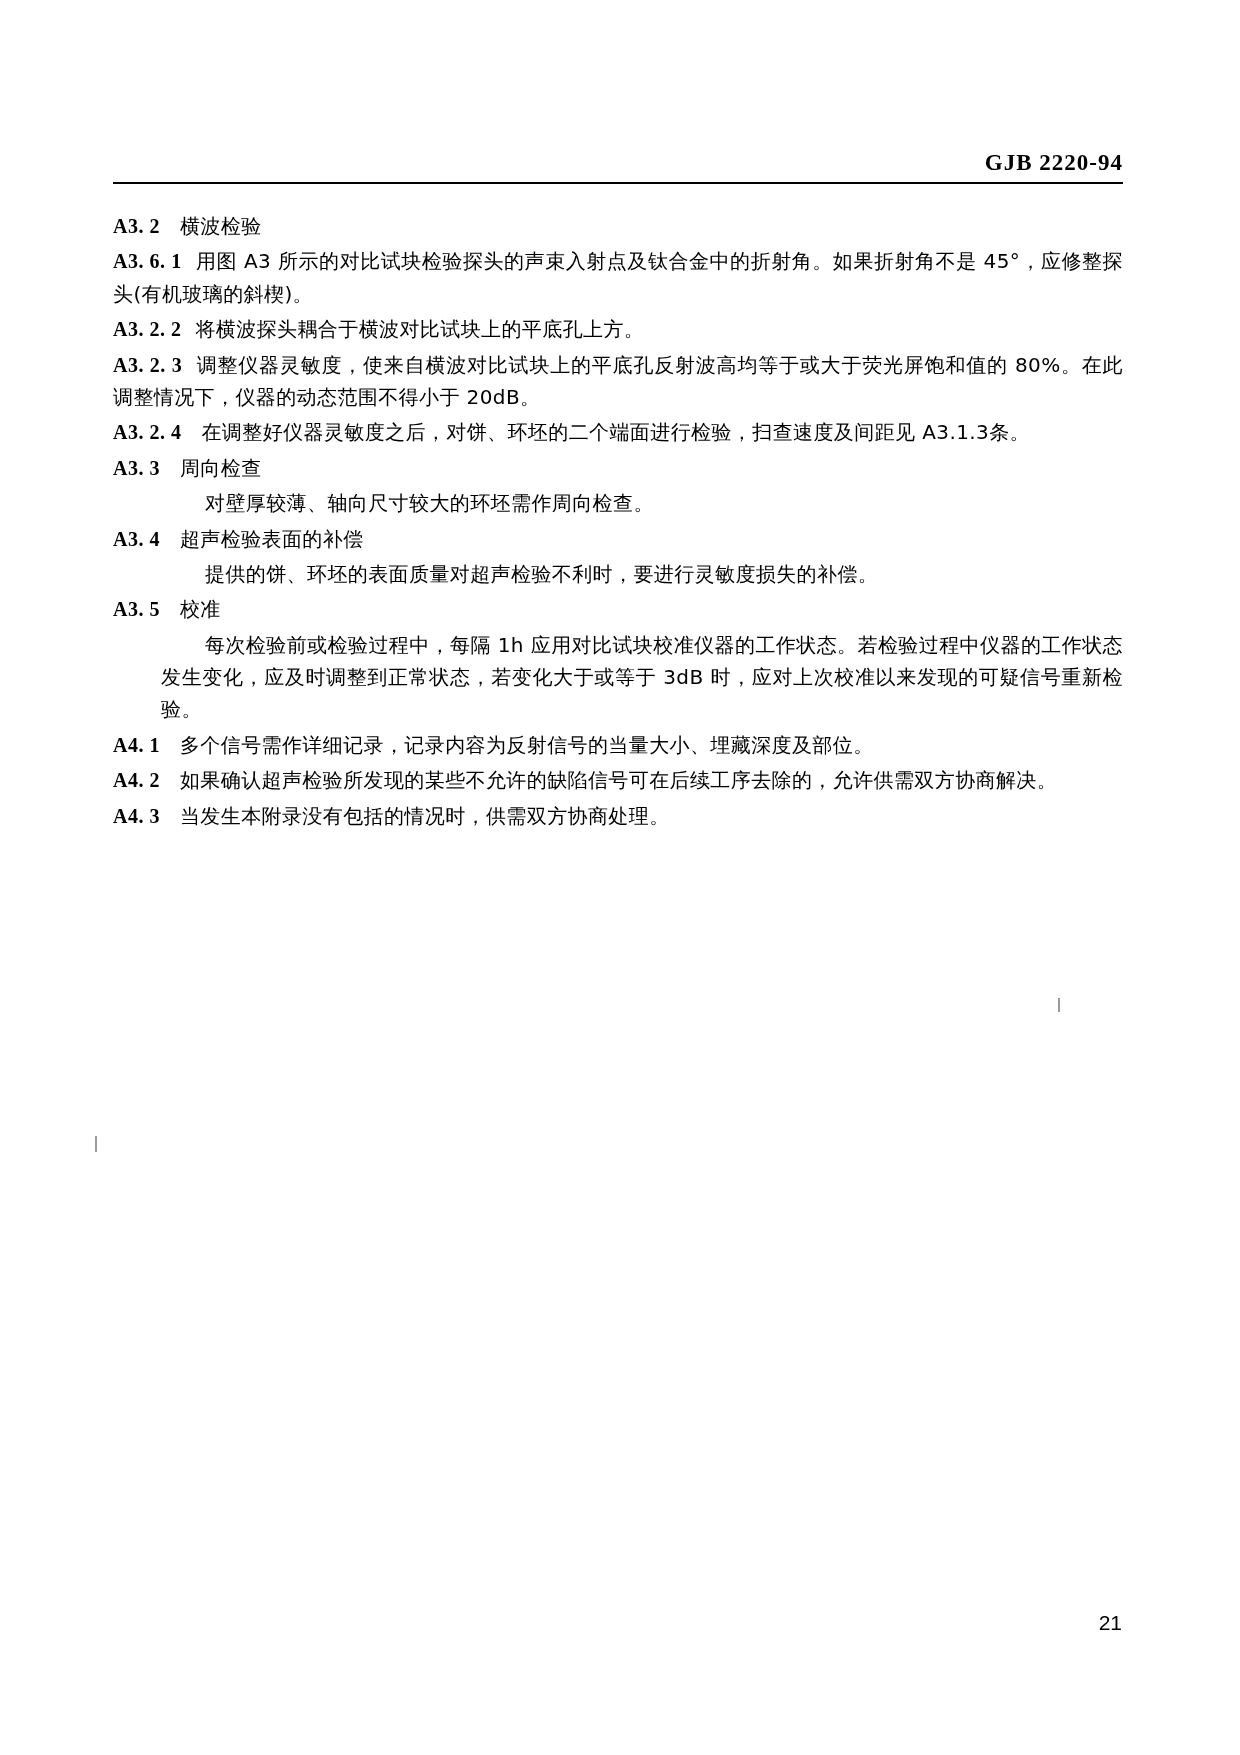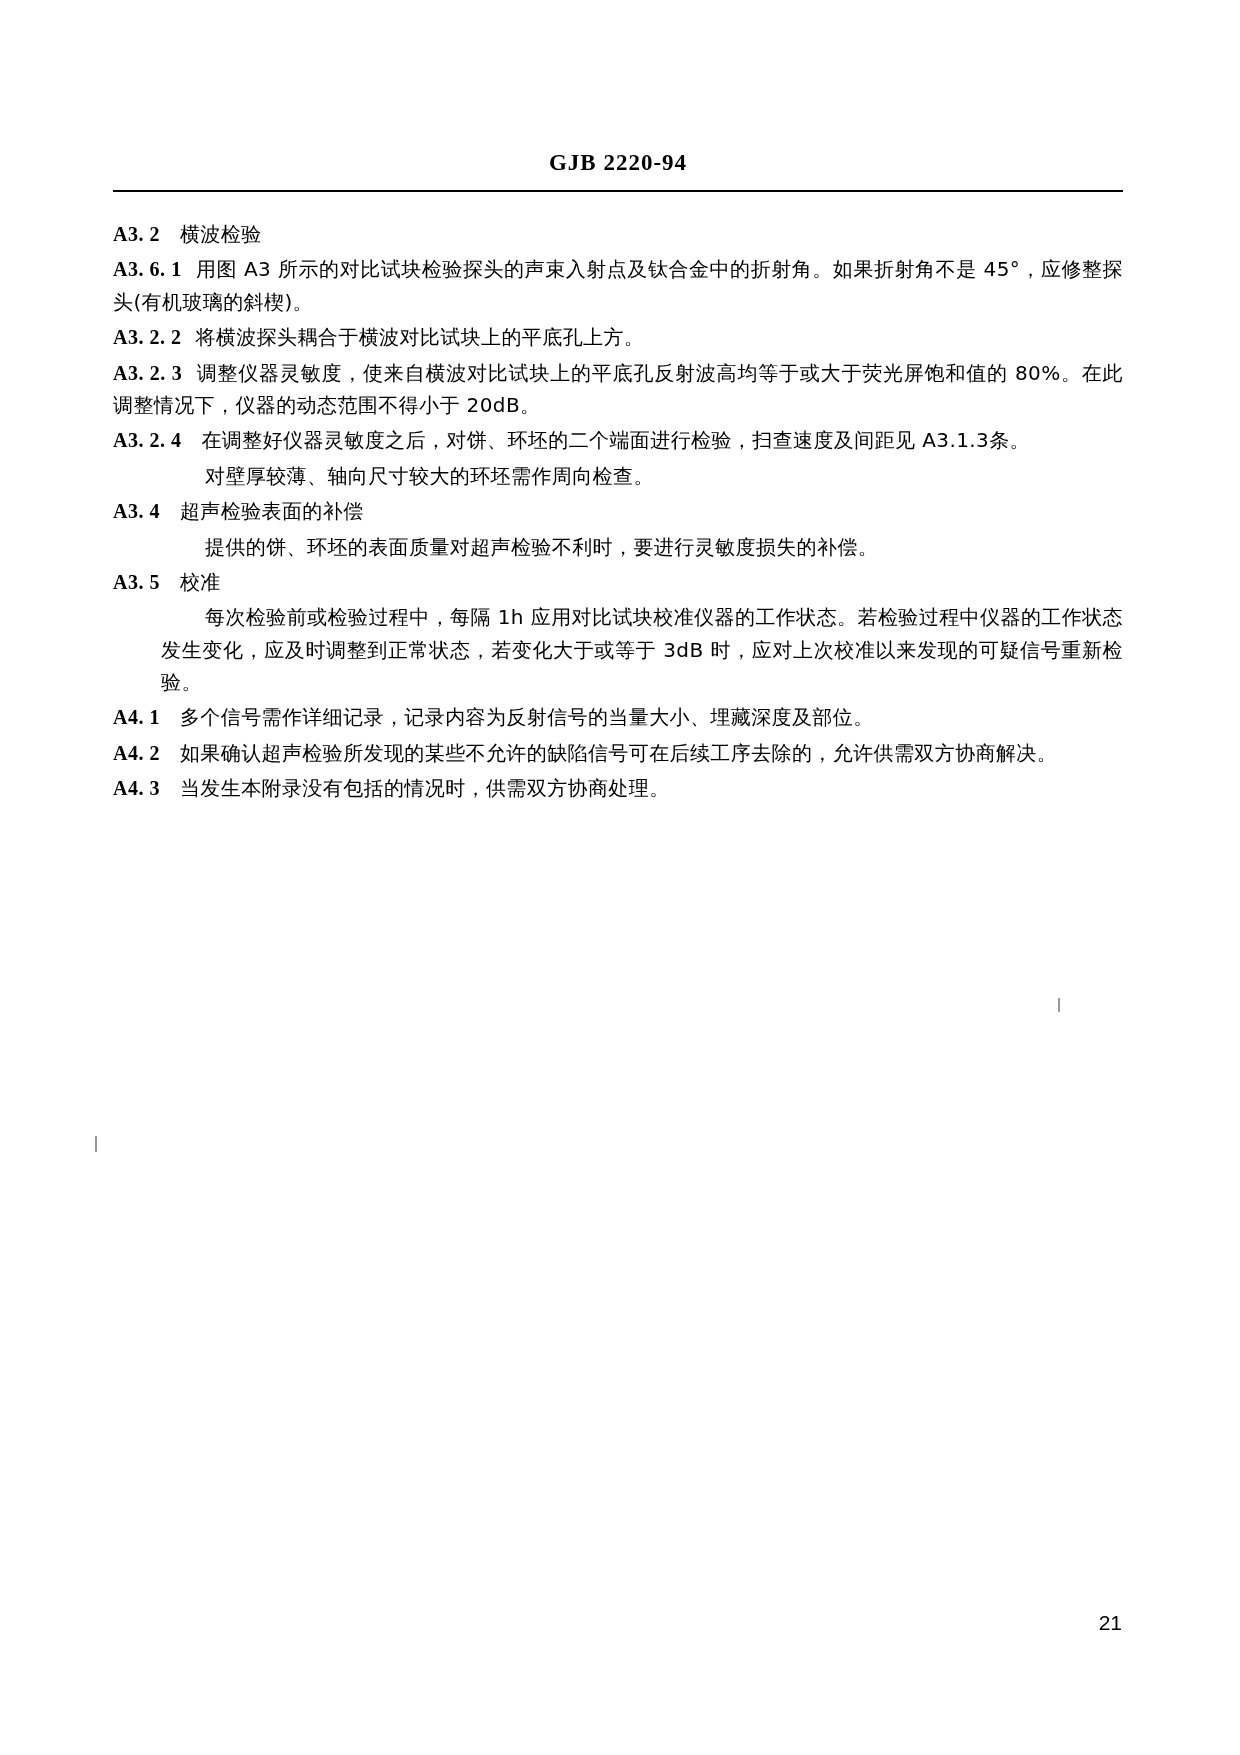--- a/index.html
+++ b/index.html
@@ -18,26 +18,26 @@
     box-sizing: border-box;
     overflow: hidden;
   }
   .content {
     position: absolute;
     left: 113px;
     top: 150px;
     width: 1010px;
   }
   .header {
-    text-align: center;
+    text-align: right;
     font-size: 23px;
     letter-spacing: 1px;
     font-weight: 600;
     color: #000;
-    padding-bottom: 14px;
+    padding-bottom: 6px;
     font-family: "Liberation Serif", serif;
   }
   .header-rule {
     border-bottom: 2.5px solid #000;
     width: 100%;
     margin-bottom: 26px;
   }
   .para {
     font-size: 20px;
     line-height: 1.62;
@@ -91,20 +91,23 @@
     </p>
 
     <p class="para">
       <span class="num">A3. 2. 3</span><span class="gap-sm"></span><span>调整仪器灵敏度，使来自横波对比试块上的平底孔反射波高均等于或大于荧光屏饱和值的 80%。在此调整情况下，仪器的动态范围不得小于 20dB。</span>
     </p>
 
     <p class="para">
       <span class="num">A3. 2. 4</span><span class="gap-md"></span><span>在调整好仪器灵敏度之后，对饼、环坯的二个端面进行检验，扫查速度及间距见 A3.1.3条。</span>
     </p>
 
+    <p class="para heading">
+      <span class="num">A3. 3</span><span class="gap-md"></span><span>周向检查</span>
+    </p>
     <p class="para indent">对壁厚较薄、轴向尺寸较大的环坯需作周向检查。</p>
 
     <p class="para heading">
       <span class="num">A3. 4</span><span class="gap-md"></span><span>超声检验表面的补偿</span>
     </p>
     <p class="para indent">提供的饼、环坯的表面质量对超声检验不利时，要进行灵敏度损失的补偿。</p>
 
     <p class="para heading">
       <span class="num">A3. 5</span><span class="gap-md"></span><span>校准</span>
     </p>

